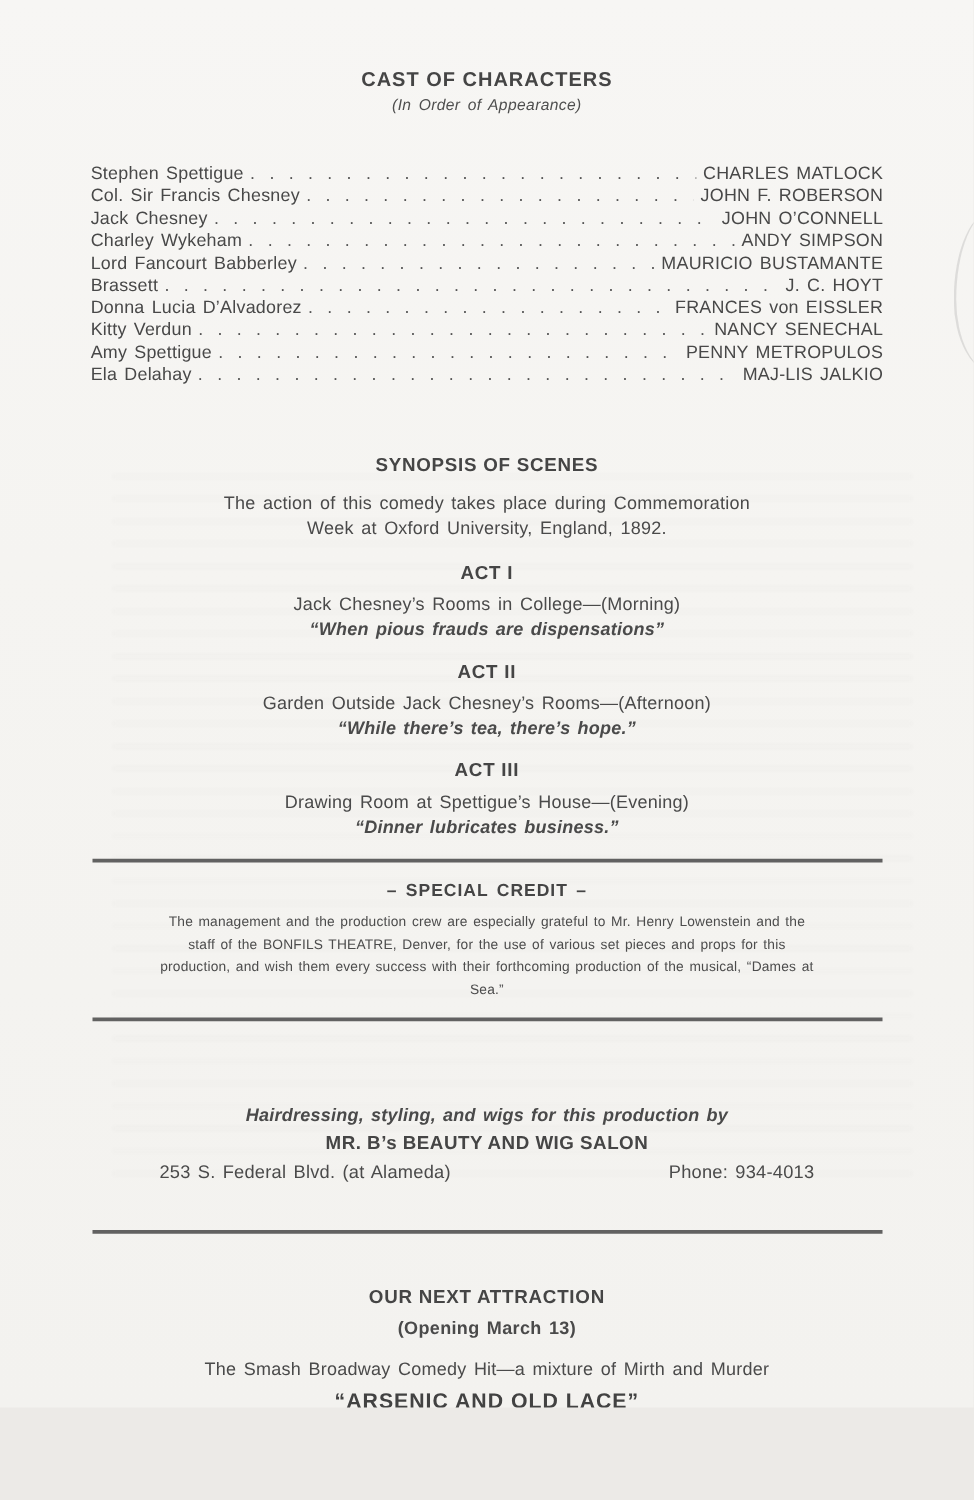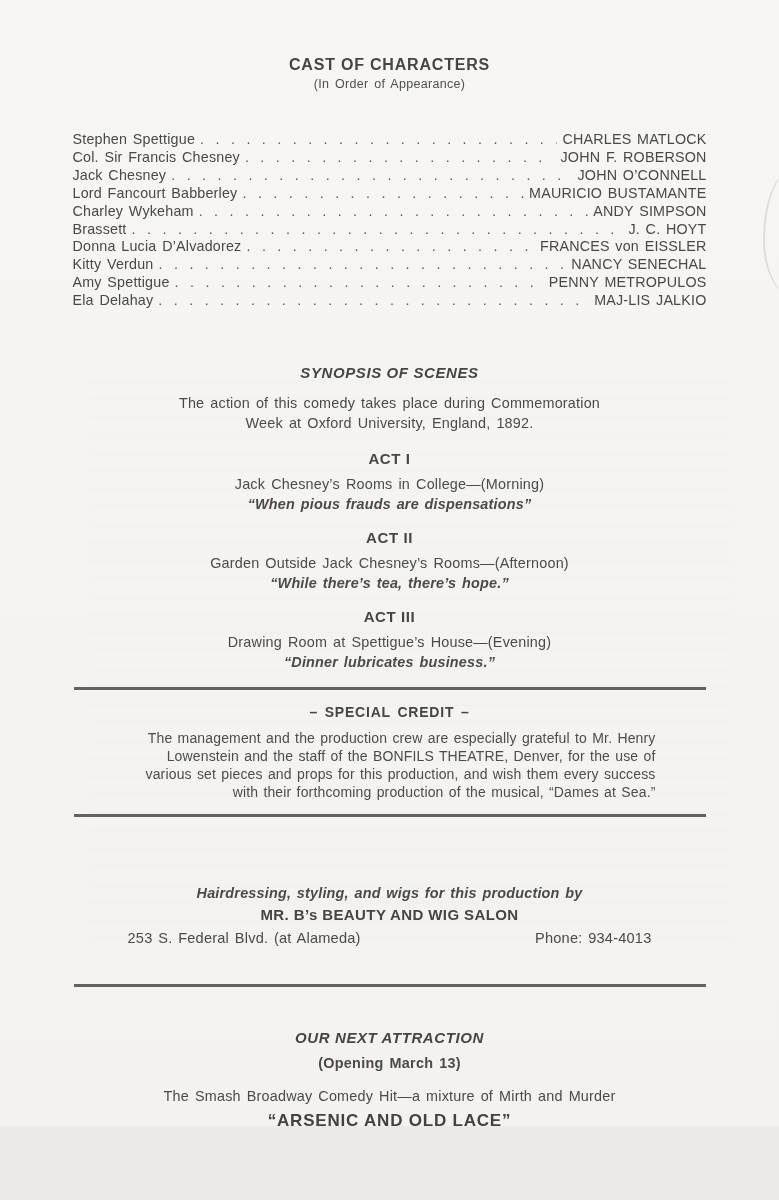--- a/index.html
+++ b/index.html
@@ -36,21 +36,21 @@
   }
   .pencil-mark{
     position:absolute;left:608px;top:1130px;width:22px;height:14px;
     opacity:.55;pointer-events:none;
   }
 
   .content{position:relative;z-index:2;}
 
   .title-block{padding-top:56px;text-align:center;}
   .doc-title{font-size:16px;font-weight:bold;letter-spacing:.8px;color:#454545;margin:0;}
-  .doc-subtitle{font-size:12.5px;margin-top:3px;color:#4f4f4f;letter-spacing:.3px;word-spacing:2px;}
+  .doc-subtitle{font-style:italic;font-size:12.5px;margin-top:3px;color:#4f4f4f;letter-spacing:.3px;word-spacing:2px;}
 
   .cast-list{width:634px;margin:40px auto 0;}
   .cast-row{
     display:flex;align-items:baseline;
     font-size:14.3px;line-height:17.9px;
     letter-spacing:.2px;word-spacing:1.5px;
     color:#484848;
   }
   .cast-row .char{white-space:nowrap;}
   .cast-row .dots{
@@ -58,40 +58,40 @@
     margin:0 5px;min-width:12px;
     color:#555;
   }
   .cast-row .dots::before{
     content:". . . . . . . . . . . . . . . . . . . . . . . . . . . . . . . . . . . . . . . . . . . . . . . . . . . . . . . . . . . .";
     letter-spacing:3px;
   }
   .cast-row .actor{white-space:nowrap;}
 
   .center{text-align:center;}
-  .sec-heading{font-size:15px;font-weight:bold;letter-spacing:.6px;color:#454545;font-style:italic;}
+  .sec-heading{font-size:15px;font-weight:bold;letter-spacing:.6px;color:#454545;}
   .body-line{font-size:14.4px;line-height:20px;letter-spacing:.2px;word-spacing:1.8px;color:#4a4a4a;}
 
   .synopsis{margin-top:54px;}
   .synopsis .intro{margin-top:12px;}
   .act{margin-top:17px;}
   .act .act-heading{font-size:15px;font-weight:bold;letter-spacing:.6px;margin-bottom:9px;color:#454545;}
   .act .scene{font-size:14.4px;letter-spacing:.2px;word-spacing:1.8px;margin-bottom:4px;}
   .act .quote{font-size:14.4px;font-weight:bold;font-style:italic;letter-spacing:.2px;word-spacing:1.5px;}
 
   .rule{width:632px;margin:0 auto;border:0;border-top:3px solid rgba(72,72,72,.85);height:0;}
   .rule-1{margin-top:17px;}
   .rule-2{margin-top:13px;}
   .rule-3{margin-top:38px;}
 
   .special-credit{margin-top:14px;}
   .sc-heading{font-size:14px;font-weight:bold;letter-spacing:.8px;word-spacing:2px;color:#454545;}
   .sc-body{
-    width:532px;margin:9px auto 0;text-align:right;
-    font-size:14px;line-height:18.1px;letter-spacing:.15px;word-spacing:1.2px;color:#4c4c4c;
+    width:532px;margin:9px auto 0;text-align:center;
+    font-size:11px;line-height:18.1px;letter-spacing:.15px;word-spacing:1.2px;color:#4c4c4c;
   }
 
   .barnstormers{margin-top:21px;}
   .barn-body{width:668px;margin:6px auto 0;}
 
   .salon{margin-top:68px;}
   .salon-tagline{font-size:14.4px;font-weight:bold;font-style:italic;letter-spacing:.2px;word-spacing:1.5px;}
   .salon-name{font-size:15px;font-weight:bold;letter-spacing:.4px;margin-top:5px;color:#454545;}
   .salon-contact{
     display:flex;justify-content:space-between;align-items:baseline;
@@ -134,28 +134,28 @@
         <span class="char">Col. Sir Francis Chesney</span>
         <span class="dots"></span>
         <span class="actor">JOHN F. ROBERSON</span>
       </div>
       <div class="cast-row">
         <span class="char">Jack Chesney</span>
         <span class="dots"></span>
         <span class="actor">JOHN O’CONNELL</span>
       </div>
       <div class="cast-row">
+        <span class="char">Charley Wykeham</span>
+        <span class="dots"></span>
+        <span class="actor">ANDY SIMPSON</span>
+      </div>
+      <div class="cast-row">
         <span class="char">Lord Fancourt Babberley</span>
         <span class="dots"></span>
         <span class="actor">MAURICIO BUSTAMANTE</span>
-      </div>
-      <div class="cast-row">
-        <span class="char">Charley Wykeham</span>
-        <span class="dots"></span>
-        <span class="actor">ANDY SIMPSON</span>
       </div>
       <div class="cast-row">
         <span class="char">Brassett</span>
         <span class="dots"></span>
         <span class="actor">J. C. HOYT</span>
       </div>
       <div class="cast-row">
         <span class="char">Donna Lucia D’Alvadorez</span>
         <span class="dots"></span>
         <span class="actor">FRANCES von EISSLER</span>

